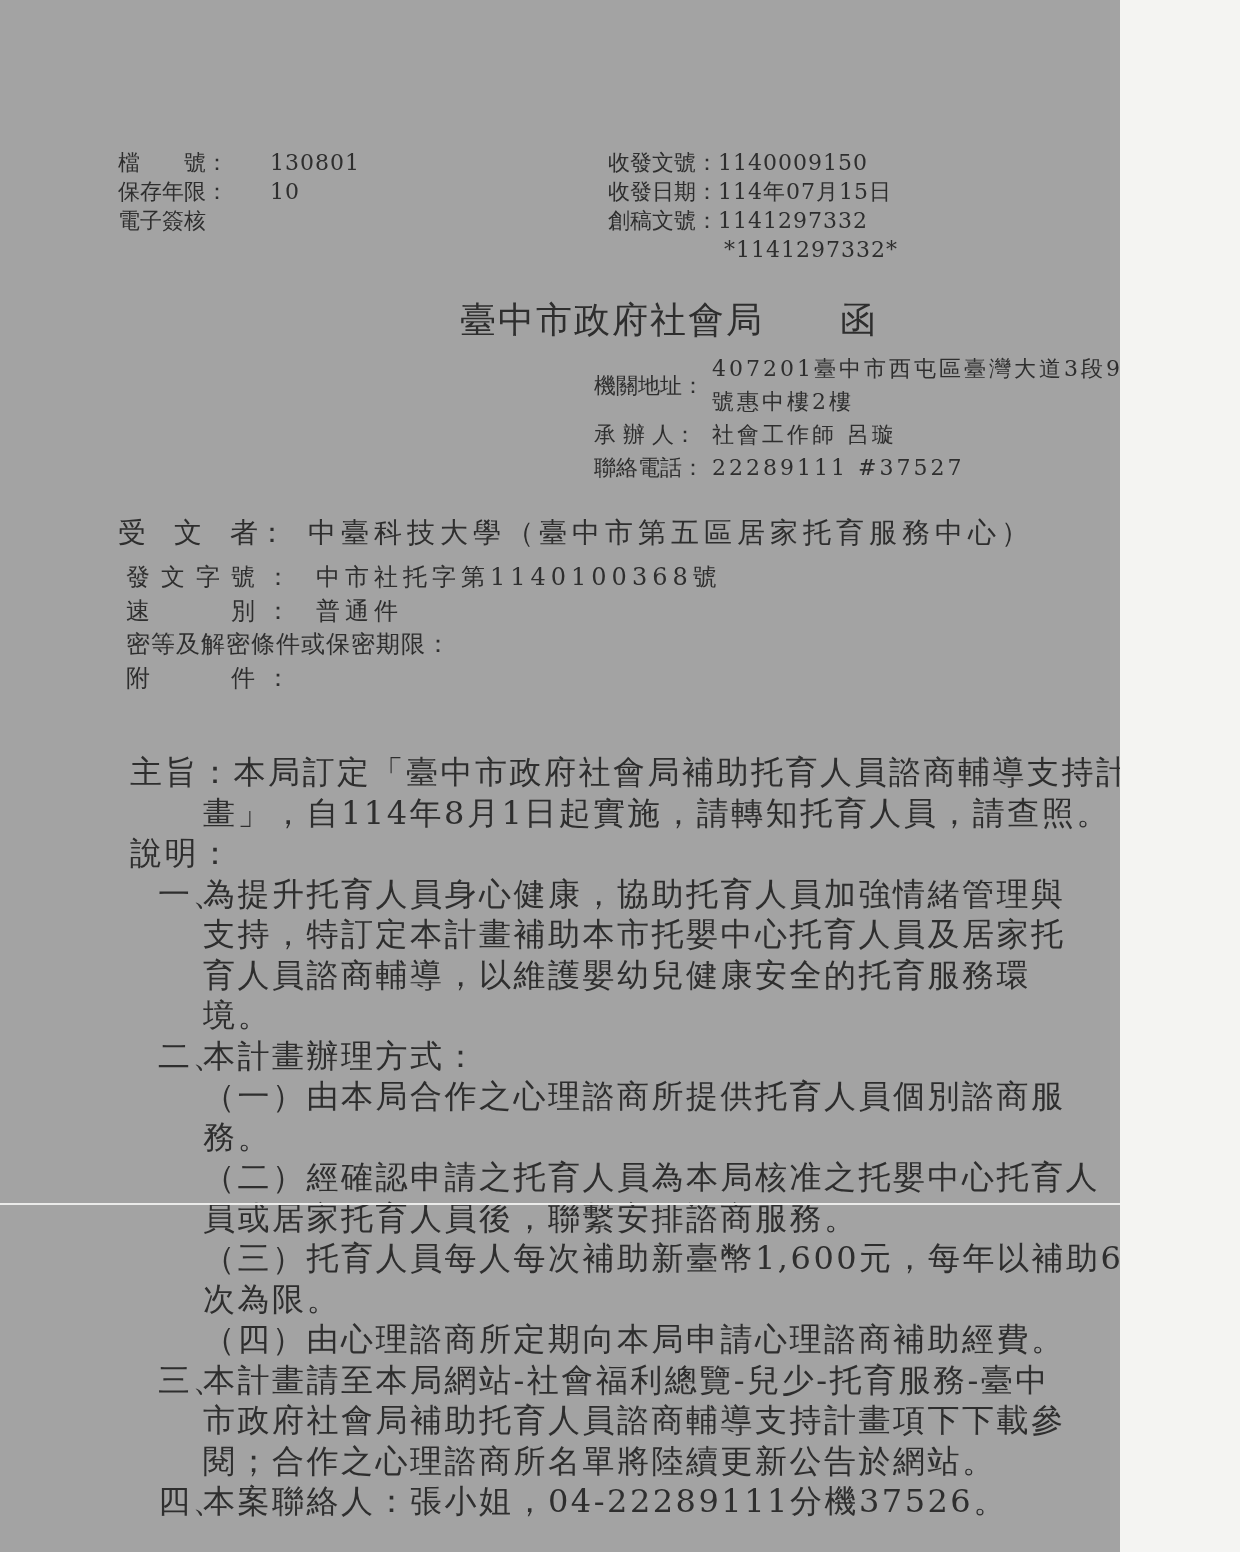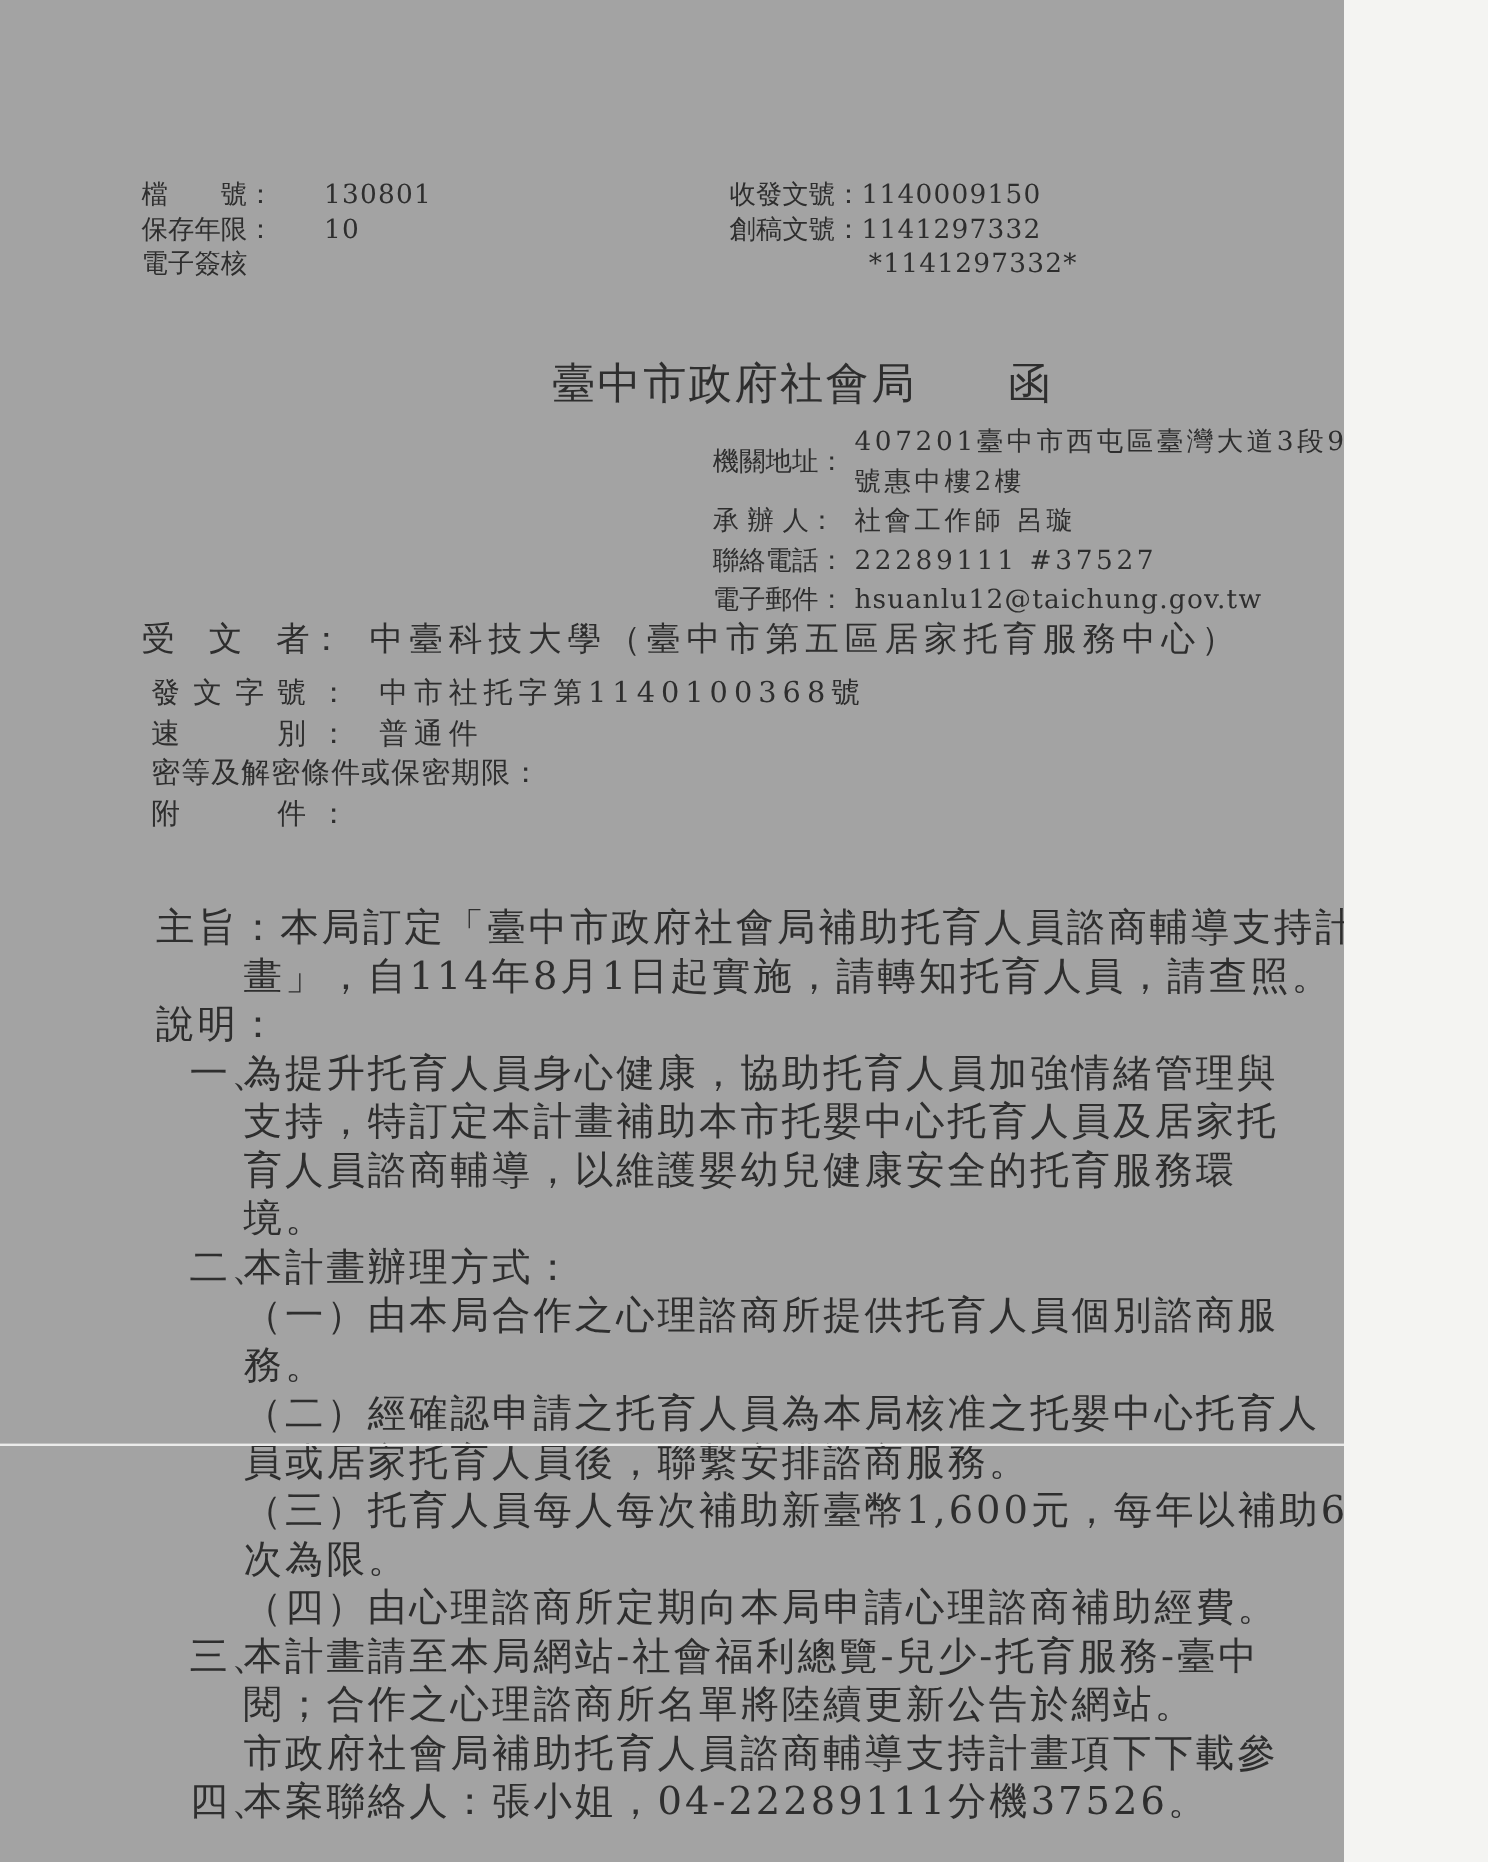--- a/index.html
+++ b/index.html
@@ -112,20 +112,24 @@
       <span class="fh-label">電子簽核</span>
     </div>
   </div>
 
   <div class="fh-right">
     <div class="fh-row">
       <span class="fh-label">收發文號：</span>
       <span class="fh-value">1140009150</span>
     </div>
     <div class="fh-row">
+      <span class="fh-label">收發日期：</span>
+      <span class="fh-value">114年07月15日</span>
+    </div>
+    <div class="fh-row">
       <span class="fh-label">創稿文號：</span>
       <span class="fh-value">1141297332</span>
     </div>
     <div class="star-line">*1141297332*</div>
   </div>
 
   <div class="doc-title">臺中市政府社會局　　函</div>
 
   <div class="agency">
     <div class="ag-row center">
@@ -135,24 +139,20 @@
         <span class="nowrap" style="display:block">號惠中樓2樓</span>
       </span>
     </div>
     <div class="ag-row">
       <span class="ag-label">承 辦 人：</span>
       <span class="ag-value nowrap">社會工作師 呂璇</span>
     </div>
     <div class="ag-row">
       <span class="ag-label">聯絡電話：</span>
       <span class="ag-value nowrap">22289111 #37527</span>
-    </div>
-    <div class="ag-row">
-      <span class="ag-label">電子郵件：</span>
-      <span class="ag-value nowrap" style="letter-spacing:1px">hsuanlu12@taichung.gov.tw</span>
     </div>
   </div>
 
   <div class="recipient">
     <span class="rc-label">受　文　者：</span>
     <span class="rc-value">中臺科技大學（臺中市第五區居家托育服務中心）</span>
   </div>
 
   <div class="doc-meta">
     <div class="meta-row">
@@ -202,22 +202,22 @@
         <div>（三）托育人員每人每次補助新臺幣1,600元，每年以補助6</div>
         <div>次為限。</div>
         <div>（四）由心理諮商所定期向本局申請心理諮商補助經費。</div>
       </div>
     </div>
 
     <div class="item">
       <span class="item-marker">三、</span>
       <div class="item-content">
         <div>本計畫請至本局網站-社會福利總覽-兒少-托育服務-臺中</div>
+        <div>市政府社會局補助托育人員諮商輔導支持計畫項下下載參</div>
         <div>閱；合作之心理諮商所名單將陸續更新公告於網站。</div>
-        <div>市政府社會局補助托育人員諮商輔導支持計畫項下下載參</div>
       </div>
     </div>
 
     <div class="item">
       <span class="item-marker">四、</span>
       <div class="item-content">
         <div>本案聯絡人：張小姐，04-22289111分機37526。</div>
       </div>
     </div>
   </div>

